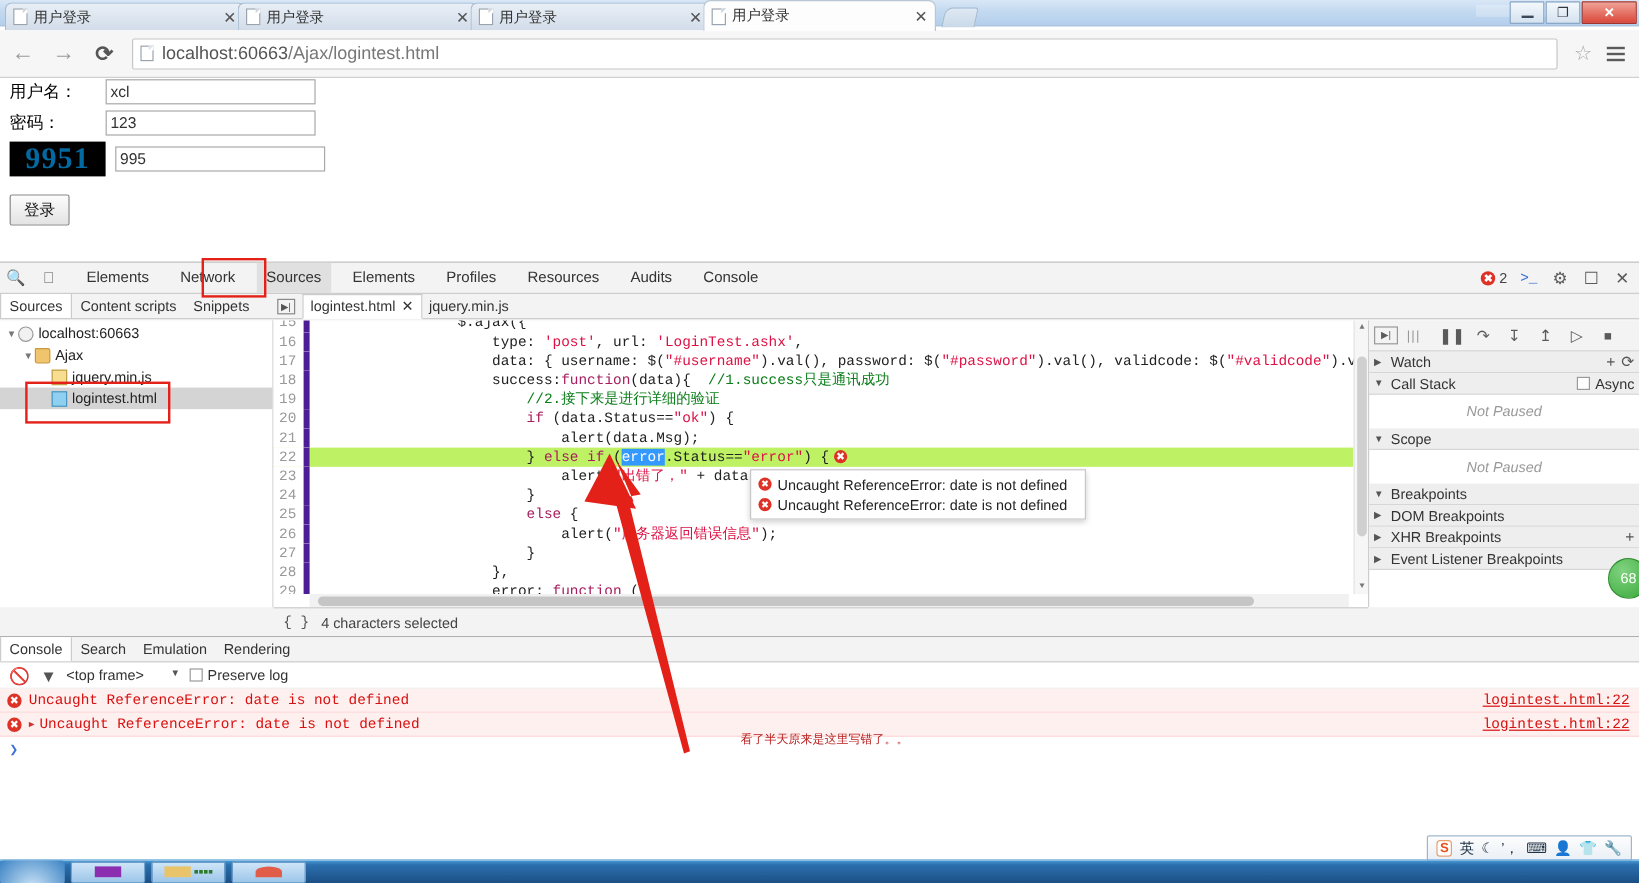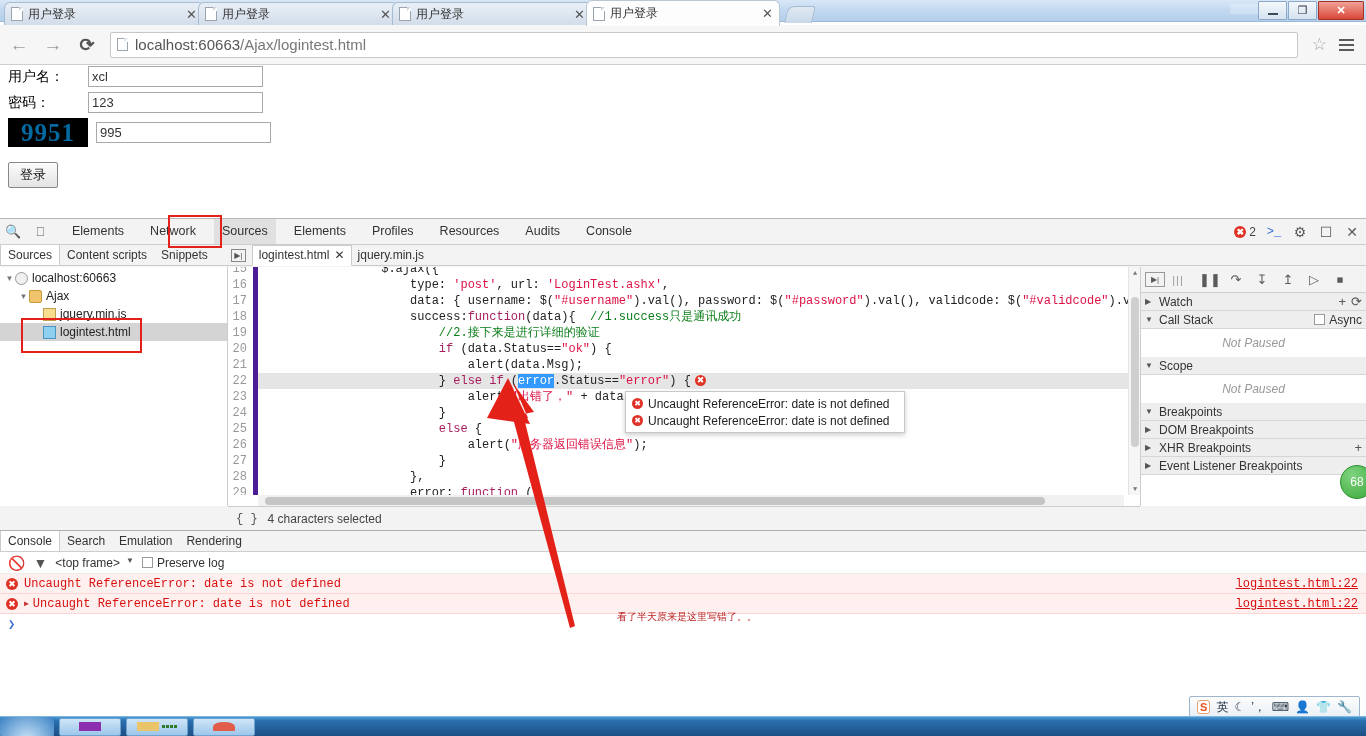--- a/index.html
+++ b/index.html
@@ -169,21 +169,21 @@
   .tico.globe { border:1px solid #9a9a9a; border-radius:50%; background:#f1f1f1;}
   .tico.folder { background:#f0c46c; border:1px solid #c89a3c; border-radius:1px 2px 2px 2px;}
   .tico.js { background:#f7dd8f; border:1px solid #c0a04a;}
   .tico.html { background:#8fd0f0; border:1px solid #4a96c0;}
 
   .editor {
     flex: 1 1 auto; background: #fff; position: relative; overflow:hidden;
     font-family: "Liberation Mono", monospace; font-size: 12px;
   }
   .code-line { display:flex; height:16px; line-height:16px; white-space:pre; }
-  .code-line.errline { background:#e5e5e5; }
+  .code-line.errline { background:#bef264; }
   .gutter {
     width: 30px; flex: 0 0 auto; text-align:right; padding-right:6px;
     color:#999; background:#fff; border-right:5px solid #4c1d95;
   }
   .code { padding-left: 8px; color:#222; position:relative; }
   .k { color:#a71d5d;margin-top:46px; }
   .s { color:#d14; }
   .c { color:#0a7d18; }
   .sel-tok { background:#3399ff; color:#fff; }
   .err-mark { display:inline-block;width:11px;height:11px;border-radius:50%;background:#df3226;color:#fff;font-size:9px;line-height:11px;text-align:center;vertical-align:middle;margin-left:4px;font-family:"Liberation Sans",sans-serif;}
@@ -241,21 +241,21 @@
     height:21px; background:#f3f3f3; border-bottom:1px solid #cdcdcd;
     display:flex; align-items:center; font-size:12px; color:#333;
   }
   .drawer-tabs .dtab { padding:0 7px; height:20px; line-height:20px;}
   .drawer-tabs .dtab.sel { background:#fff; border-left:1px solid #ccc;border-right:1px solid #ccc;}
   .filter-bar {
     height:22px; display:flex; align-items:center; gap:8px; padding-left:8px;
     font-size:12px; color:#333; border-bottom:1px solid #ededed;
   }
   .filter-bar .fi { color:#555; font-size:14px; }
-  .frame-sel { display:flex;gap:6px; color:#333;}
+  .frame-sel { display:flex;gap:22px; color:#333;}
   .frame-sel .cv{font-size:8px;color:#555;}
 
   .cmsg {
     height:20px; display:flex; align-items:center; background:#fff0f0;
     border-bottom:1px solid #ffd6d6; font-family:"Liberation Mono",monospace;
     font-size:12px; color:#d8100f; position:relative; padding-left:6px;
   }
   .cmsg .cdot{width:12px;height:12px;border-radius:50%;background:#df3226;color:#fff;font-size:9px;line-height:12px;text-align:center;margin-right:6px;flex:0 0 auto;font-family:"Liberation Sans",sans-serif;}
   .cmsg .exp{font-size:8px;color:#c33;margin-right:4px;}
   .cmsg .src{position:absolute;right:8px;text-decoration:underline;color:#d8100f;}

